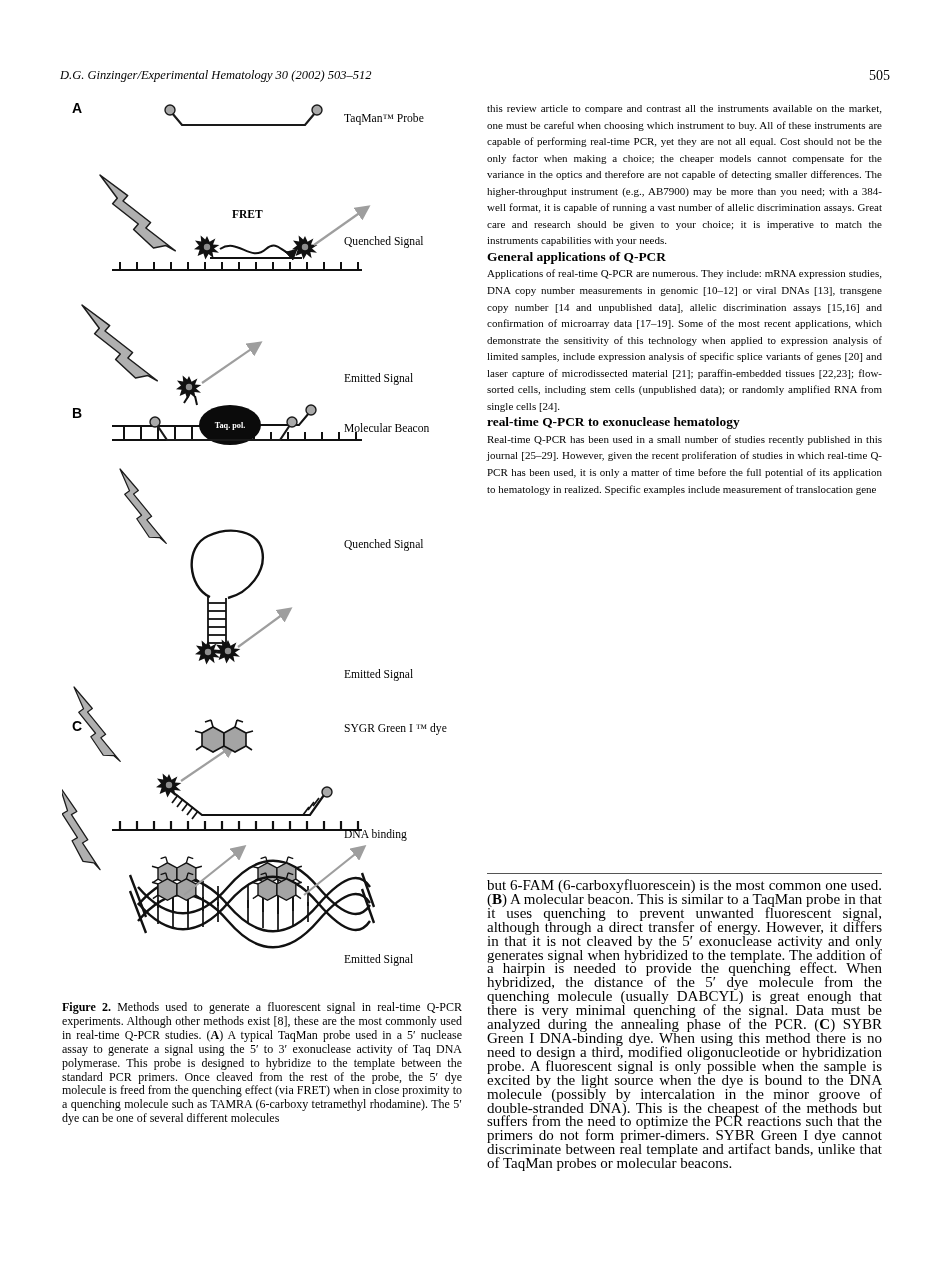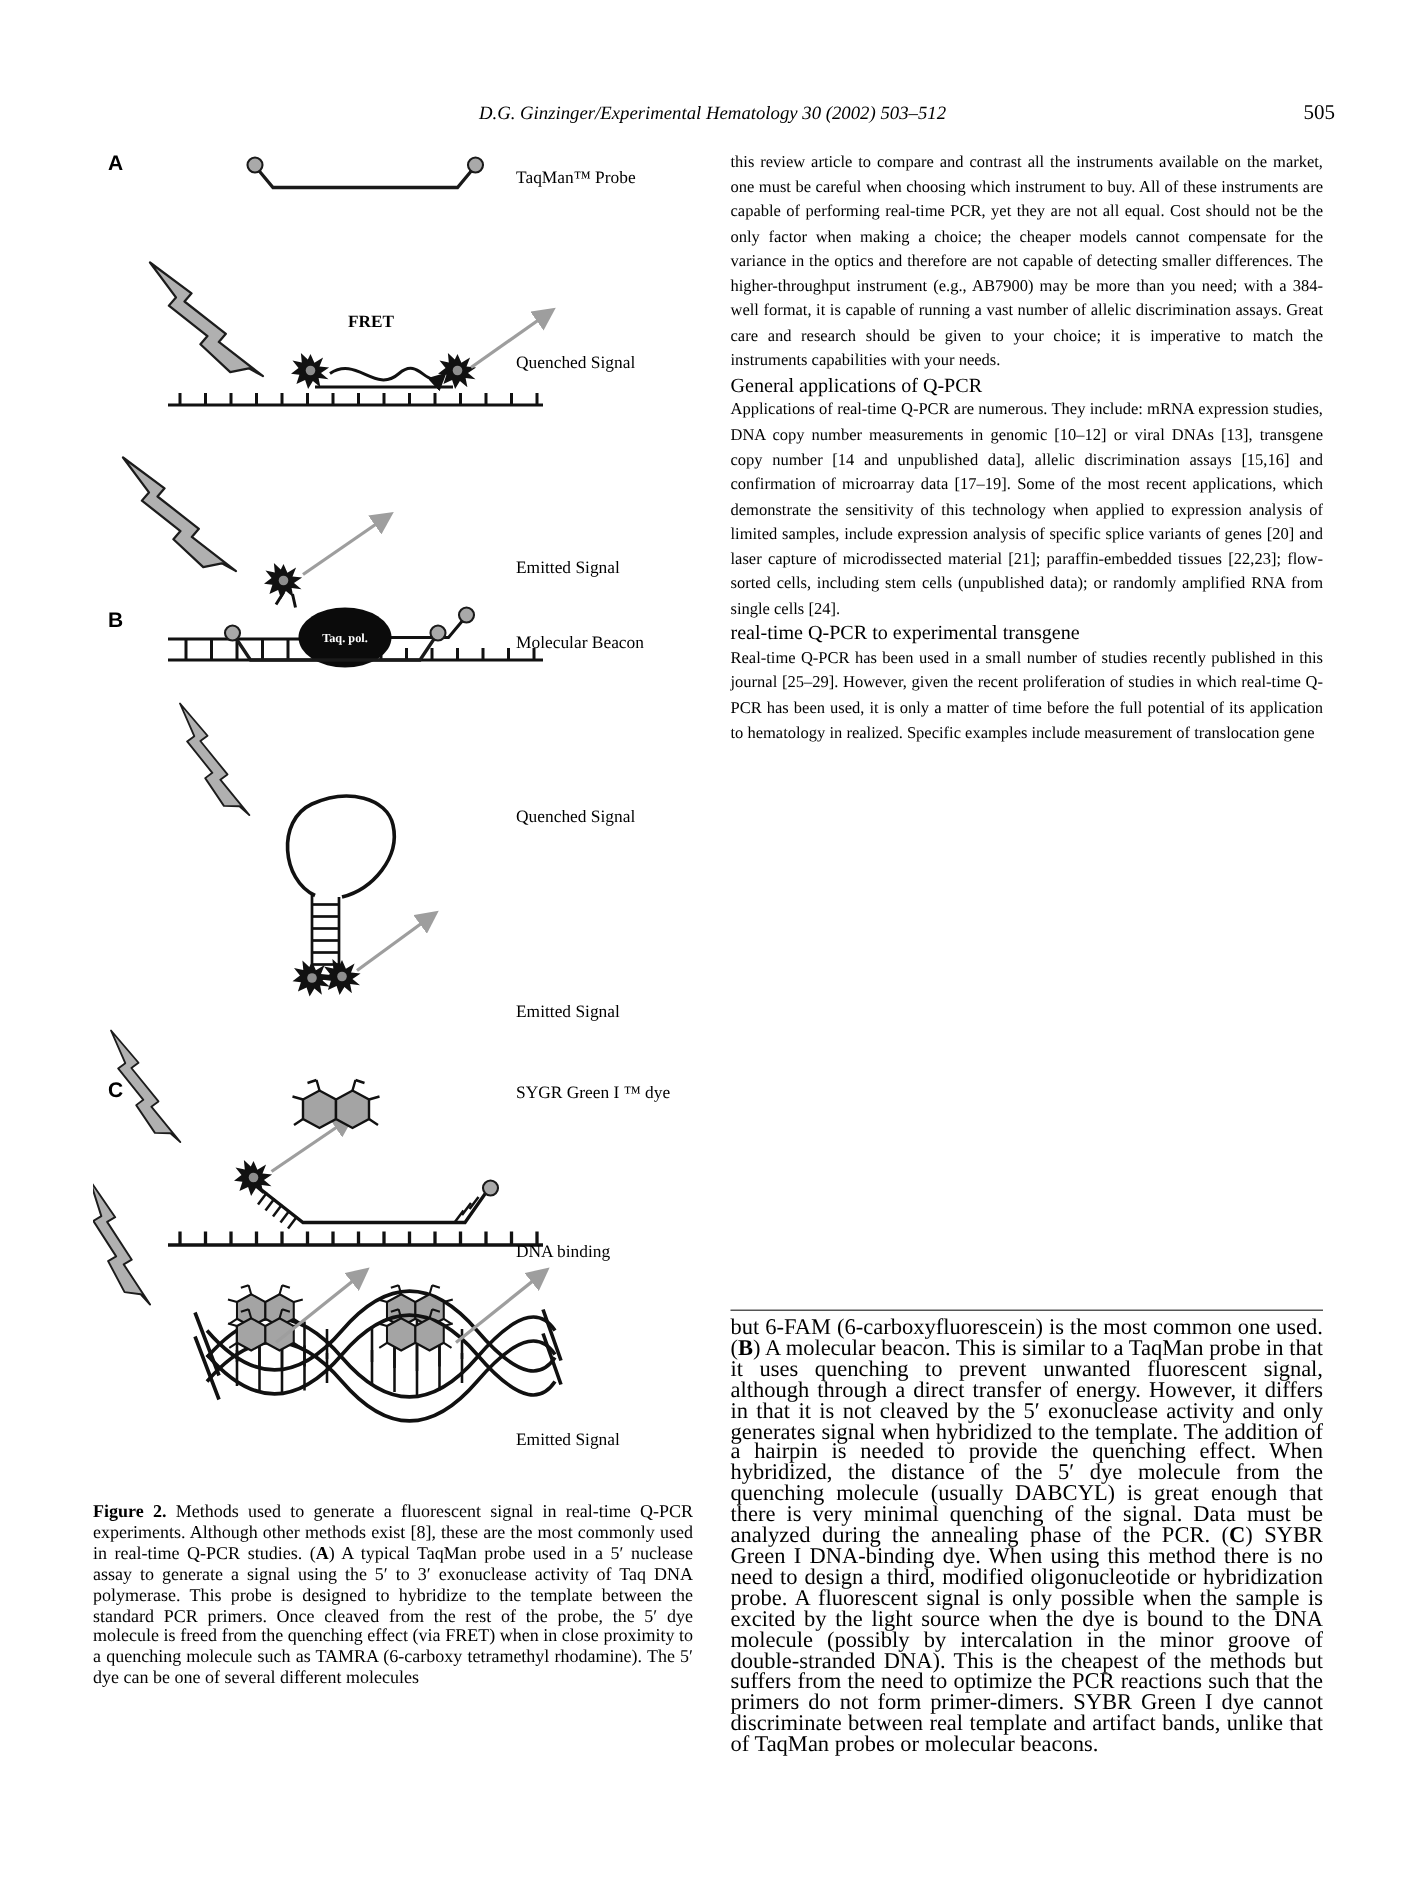--- a/index.html
+++ b/index.html
@@ -29,21 +29,21 @@
     width: 830px;
     height: 20px;
     font-size: 12.5px;
     font-style: italic;
     font-family: "Liberation Serif", serif;
   }
   .runhead .center {
     position: absolute;
     left: 0;
     width: 830px;
-    text-align: center;
+    text-align: left;
     white-space: nowrap;
   }
   .runhead .folio {
     position: absolute;
     right: 0;
     top: 0;
     font-style: normal;
     font-size: 14px;
   }
   .col-right {
@@ -57,21 +57,21 @@
     font-size: 11px;
     line-height: 16.55px;
     text-align: justify;
     text-justify: inter-word;
     font-family: "Liberation Serif", serif;
     hyphens: manual;
   }
   h2.sec {
     margin: 0;
     font-size: 13.4px;
-    font-weight: normal;
+    font-weight: bold;
     line-height: 16.55px;
     font-family: "Liberation Serif", serif;
   }
   .gap-before { margin-top: 16.5px; }
   
   .footnote-rule {
     position: absolute;
     left: 487px;
     top: 873px;
     width: 395px;
@@ -390,21 +390,21 @@
       <text class="fig-label" x="282" y="868">Emitted Signal</text>
     </svg>
   </div>
 
   <div class="col-right">
     <p class="body">this review article to compare and contrast all the instruments available on the market, one must be careful when choosing which instrument to buy. All of these instruments are capable of performing real-time PCR, yet they are not all equal. Cost should not be the only factor when making a choice; the cheaper models cannot compensate for the variance in the optics and therefore are not capable of detecting smaller differences. The higher-throughput instrument (e.g., AB7900) may be more than you need; with a 384-well format, it is capable of running a vast number of allelic discrimination assays. Great care and research should be given to your choice; it is imperative to match the instruments capabilities with your needs.</p>
 
     <h2 class="sec gap-before">General applications of Q-PCR</h2>
     <p class="body">Applications of real-time Q-PCR are numerous. They include: mRNA expression studies, DNA copy number measurements in genomic [10–12] or viral DNAs [13], transgene copy number [14 and unpublished data], allelic discrimination assays [15,16] and confirmation of microarray data [17–19]. Some of the most recent applications, which demonstrate the sensitivity of this technology when applied to expression analysis of limited samples, include expression analysis of specific splice variants of genes [20] and laser capture of microdissected material [21]; paraffin-embedded tissues [22,23]; flow-sorted cells, including stem cells (unpublished data); or randomly amplified RNA from single cells [24].</p>
 
-    <h2 class="sec">real-time Q-PCR to experimental transgene</h2>
+    <h2 class="sec">real-time Q-PCR to exonuclease hematology</h2>
     <p class="body">Real-time Q-PCR has been used in a small number of studies recently published in this journal [25–29]. However, given the recent proliferation of studies in which real-time Q-PCR has been used, it is only a matter of time before the full potential of its application to hematology in realized. Specific examples include measurement of translocation gene</p>
   </div>
 
   <div class="footnote-rule"></div>
   <div class="footnote">
     <span>but 6-FAM (6-carboxyfluorescein) is the most common one used. (</span><b>B</b><span>) A molecular beacon. This is similar to a TaqMan probe in that it uses quenching to prevent unwanted fluorescent signal, although through a direct transfer of energy. However, it differs in that it is not cleaved by the 5′ exonuclease activity and only generates signal when hybridized to the template. The addition of a hairpin is needed to provide the quenching effect. When hybridized, the distance of the 5′ dye molecule from the quenching molecule (usually DABCYL) is great enough that there is very minimal quenching of the signal. Data must be analyzed during the annealing phase of the PCR. (</span><b>C</b><span>) SYBR Green I DNA-binding dye. When using this method there is no need to design a third, modified oligonucleotide or hybridization probe. A fluorescent signal is only possible when the sample is excited by the light source when the dye is bound to the DNA molecule (possibly by intercalation in the minor groove of double-stranded DNA). This is the cheapest of the methods but suffers from the need to optimize the PCR reactions such that the primers do not form primer-dimers. SYBR Green I dye cannot discriminate between real template and artifact bands, unlike that of TaqMan probes or molecular beacons.</span>
   </div>
 
   <div class="caption">
     <b>Figure 2.</b><span> Methods used to generate a fluorescent signal in real-time Q-PCR experiments. Although other methods exist [8], these are the most commonly used in real-time Q-PCR studies. (</span><b>A</b><span>) A typical TaqMan probe used in a 5′ nuclease assay to generate a signal using the 5′ to 3′ exonuclease activity of Taq DNA polymerase. This probe is designed to hybridize to the template between the standard PCR primers. Once cleaved from the rest of the probe, the 5′ dye molecule is freed from the quenching effect (via FRET) when in close proximity to a quenching molecule such as TAMRA (6-carboxy tetramethyl rhodamine). The 5′ dye can be one of several different molecules</span>

